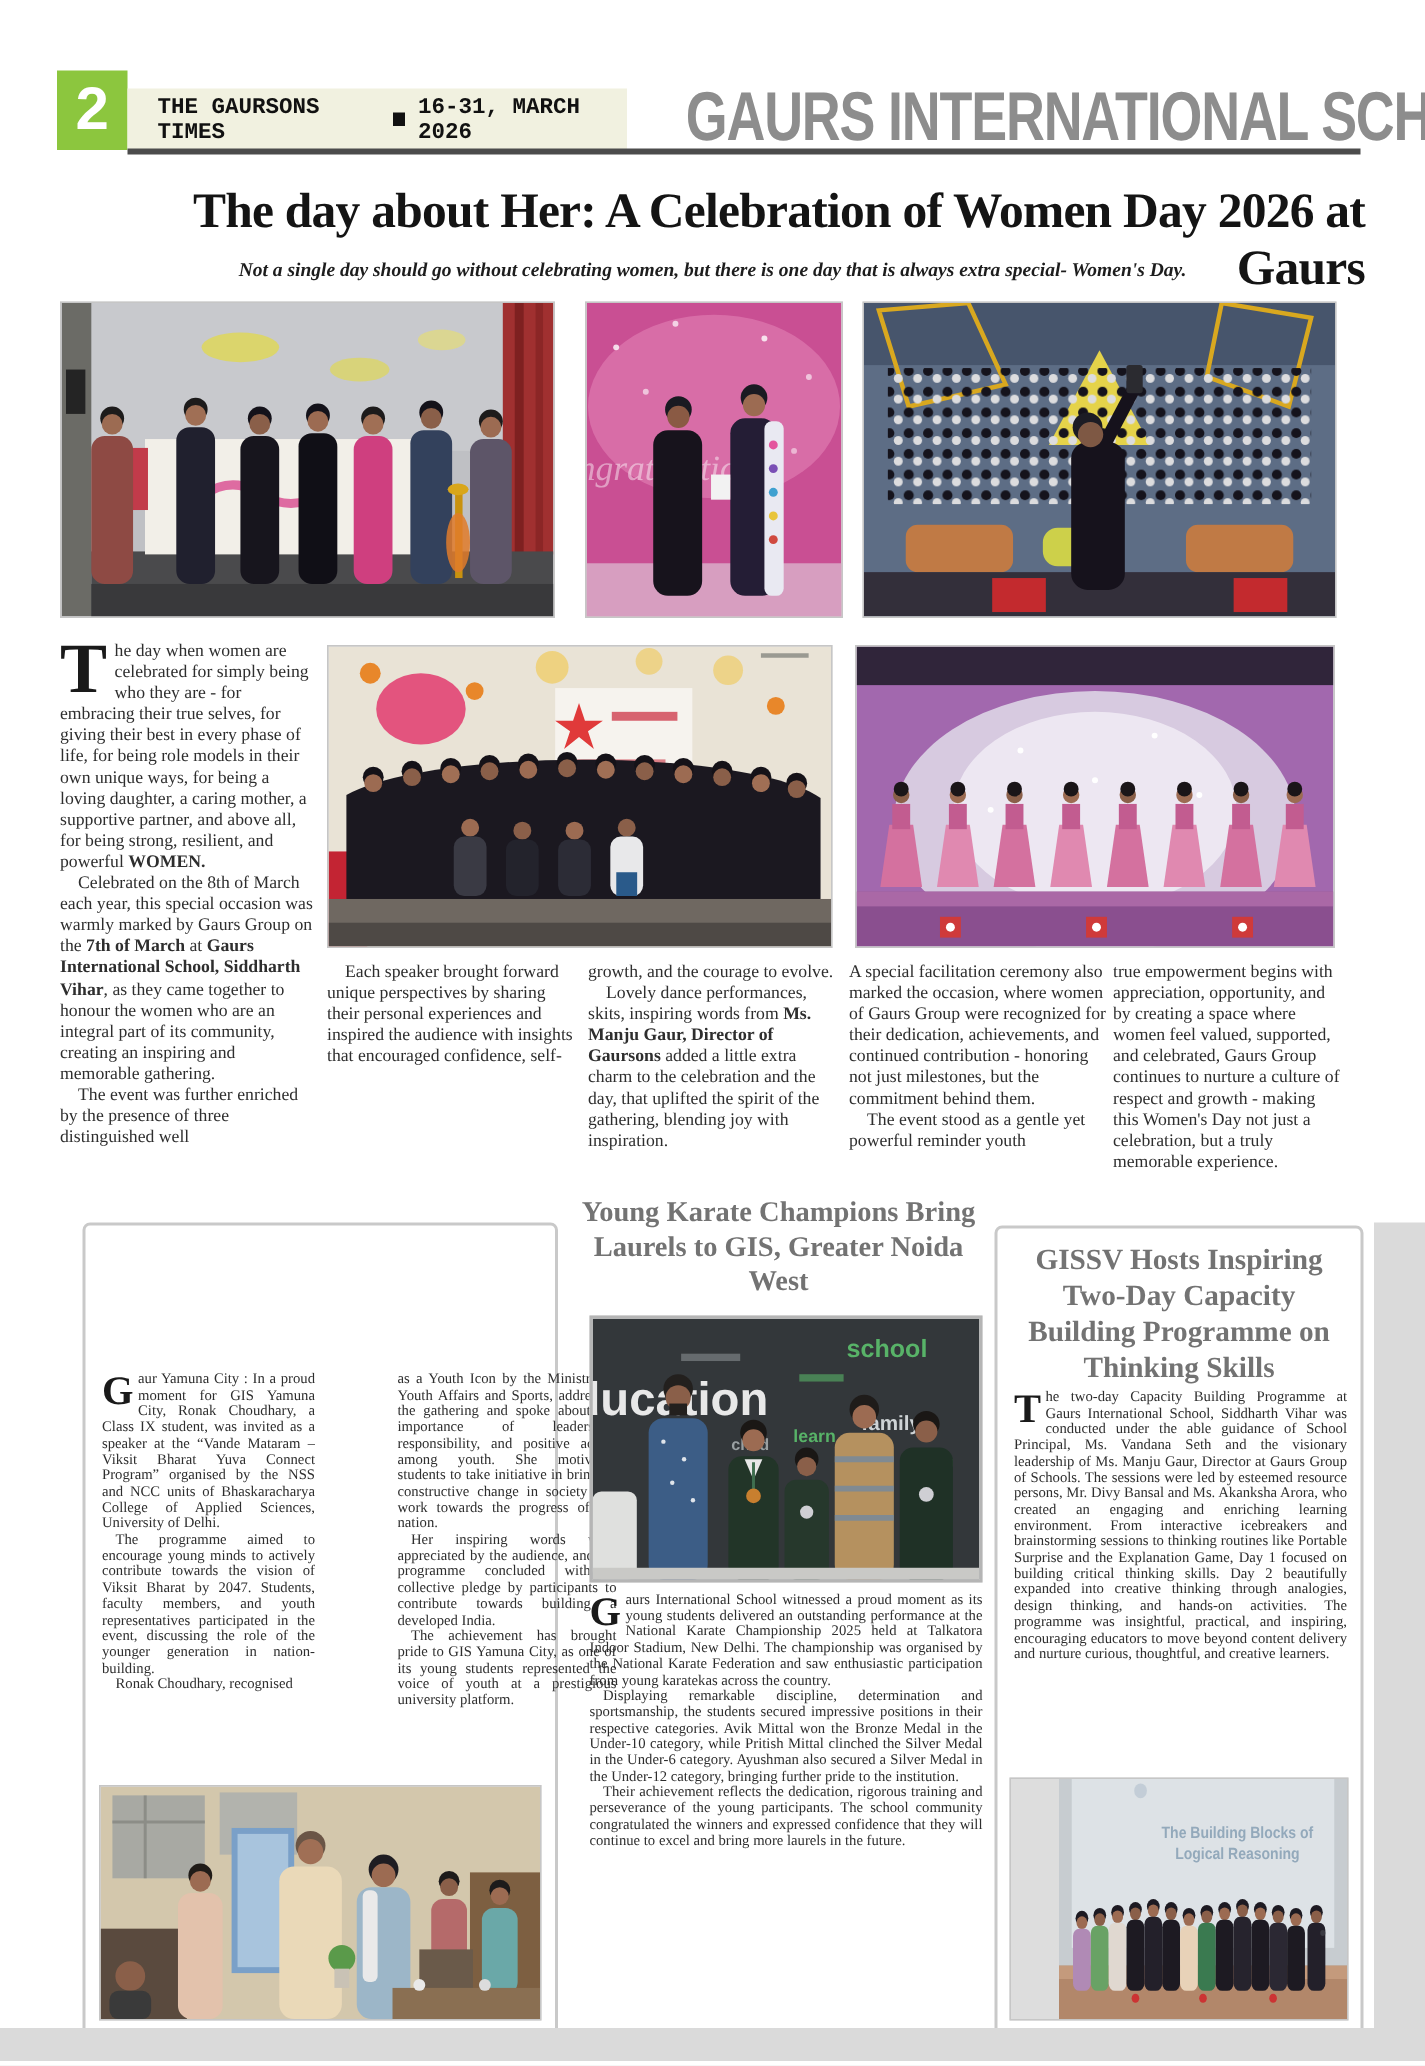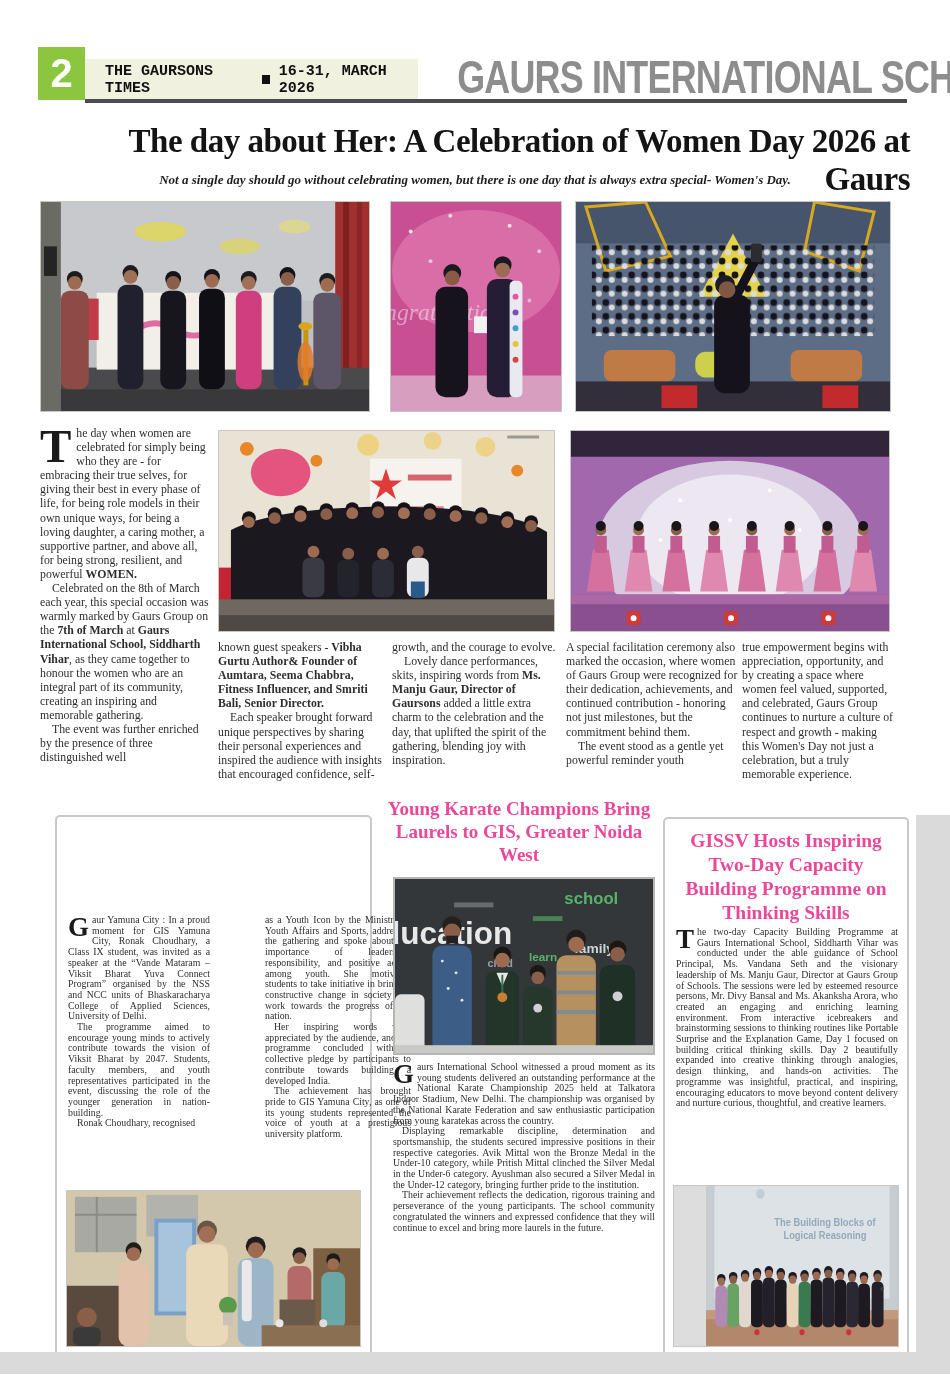--- a/index.html
+++ b/index.html
@@ -27,21 +27,21 @@
   .ph{border:1px solid #c6c6c6;box-sizing:border-box;overflow:hidden;background:#ddd;}
   .ph svg{display:block;width:100%;height:100%;}
   
   .maincol{font-size:11.8px;line-height:14.1px;color:#2e2e2e;text-align:left;overflow:hidden;}
   .maincol p{margin:0;text-indent:12px;}
   .maincol p.first{text-indent:0;}
   .dropcap{float:left;font-weight:700;font-size:47px;line-height:39px;padding:1px 5px 0 0;color:#1a1a1a;}
   .bb{font-weight:700;}
   
   .card{border:2px solid #c9c9c9;border-radius:5px;box-sizing:border-box;background:#fff;}
-  .subtitle{font-weight:700;color:#ec4899;text-align:center;}
+  .subtitle{font-weight:700;color:#737373;text-align:center;}
   .smalltext{font-size:9.8px;line-height:10.7px;color:#2e2e2e;text-align:justify;}
   .smalltext p{margin:0;text-indent:9px;}
   .smalltext p.first{text-indent:0;}
   .dropcap-s{float:left;font-weight:700;font-size:27px;line-height:23px;padding:1px 3px 0 0;color:#1a1a1a;}
   .graystrip{background:#dadada;}
 </style>
 </head>
 <body>
 
 <div class="page">
@@ -299,21 +299,20 @@
           <circle cx="63" cy="189" r="3" fill="#fff"></circle>
         <rect x="154" y="182" width="14" height="14" fill="#cf3a3a"></rect>
           <circle cx="161" cy="189" r="3" fill="#fff"></circle>
         <rect x="252" y="182" width="14" height="14" fill="#cf3a3a"></rect>
           <circle cx="259" cy="189" r="3" fill="#fff"></circle>
       </g>
     </svg>
   </div>
 
   <div class="abs maincol" style="left:218px;top:640px;width:170px;height:166px;">
-    <p class="first"><span>known guest speakers - </span><span class="bb">Vibha Gurtu Author&amp; Founder of Aumtara, Seema Chabbra, Fitness Influencer, and Smriti Bali, Senior Director.</span></p>
     <p><span>Each speaker brought forward unique perspectives by sharing their personal experiences and inspired the audience with insights that encouraged confidence, self-</span></p>
   </div>
   <div class="abs maincol" style="left:392px;top:640px;width:168px;height:166px;">
     <p class="first"><span>growth, and the courage to evolve.</span></p>
     <p><span>Lovely dance performances, skits, inspiring words from </span><span class="bb">Ms. Manju Gaur, Director of Gaursons</span><span> added a little extra charm to the celebration and the day, that uplifted the spirit of the gathering, blending joy with inspiration.</span></p>
   </div>
   <div class="abs maincol" style="left:566px;top:640px;width:172px;height:166px;">
     <p class="first"><span>A special facilitation ceremony also marked the occasion, where women of Gaurs Group were recognized for their dedication, achievements, and continued contribution - honoring not just milestones, but the commitment behind them.</span></p>
     <p><span>The event stood as a gentle yet powerful reminder youth</span></p>
   </div>

